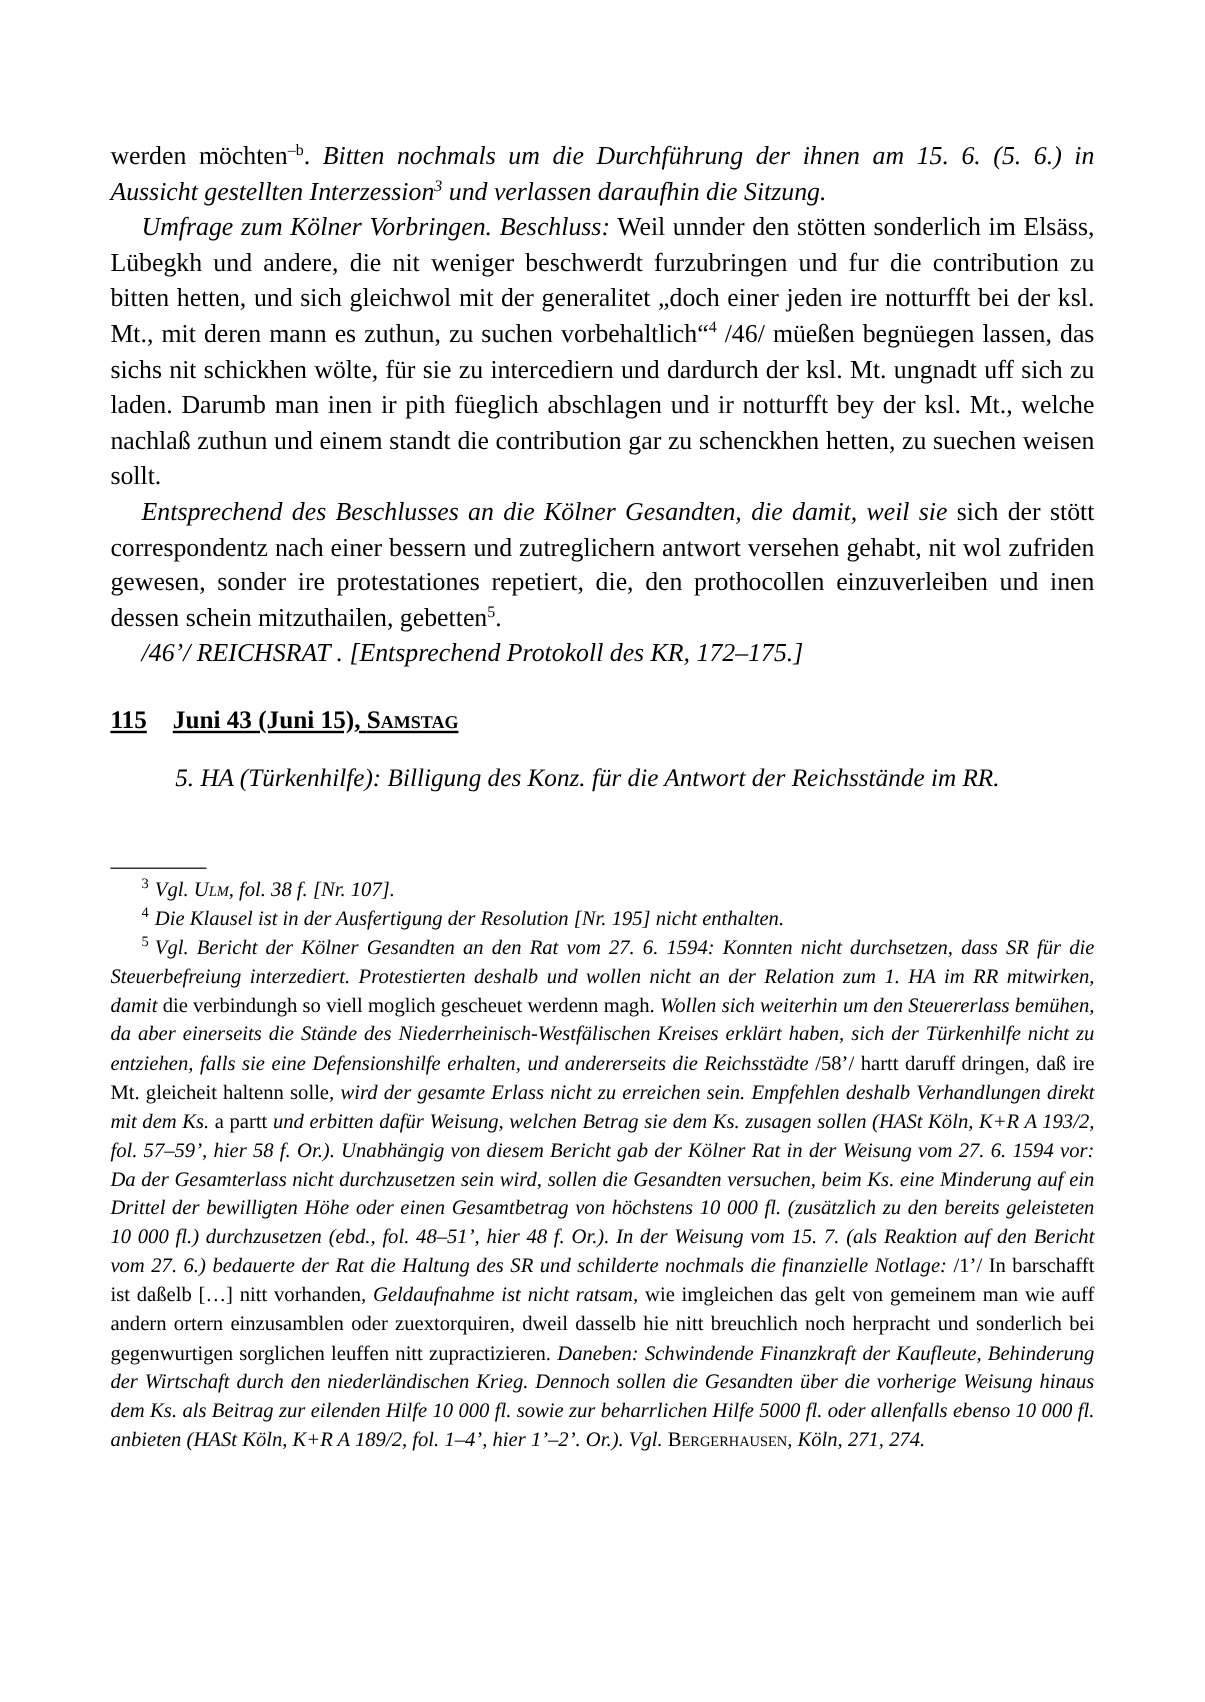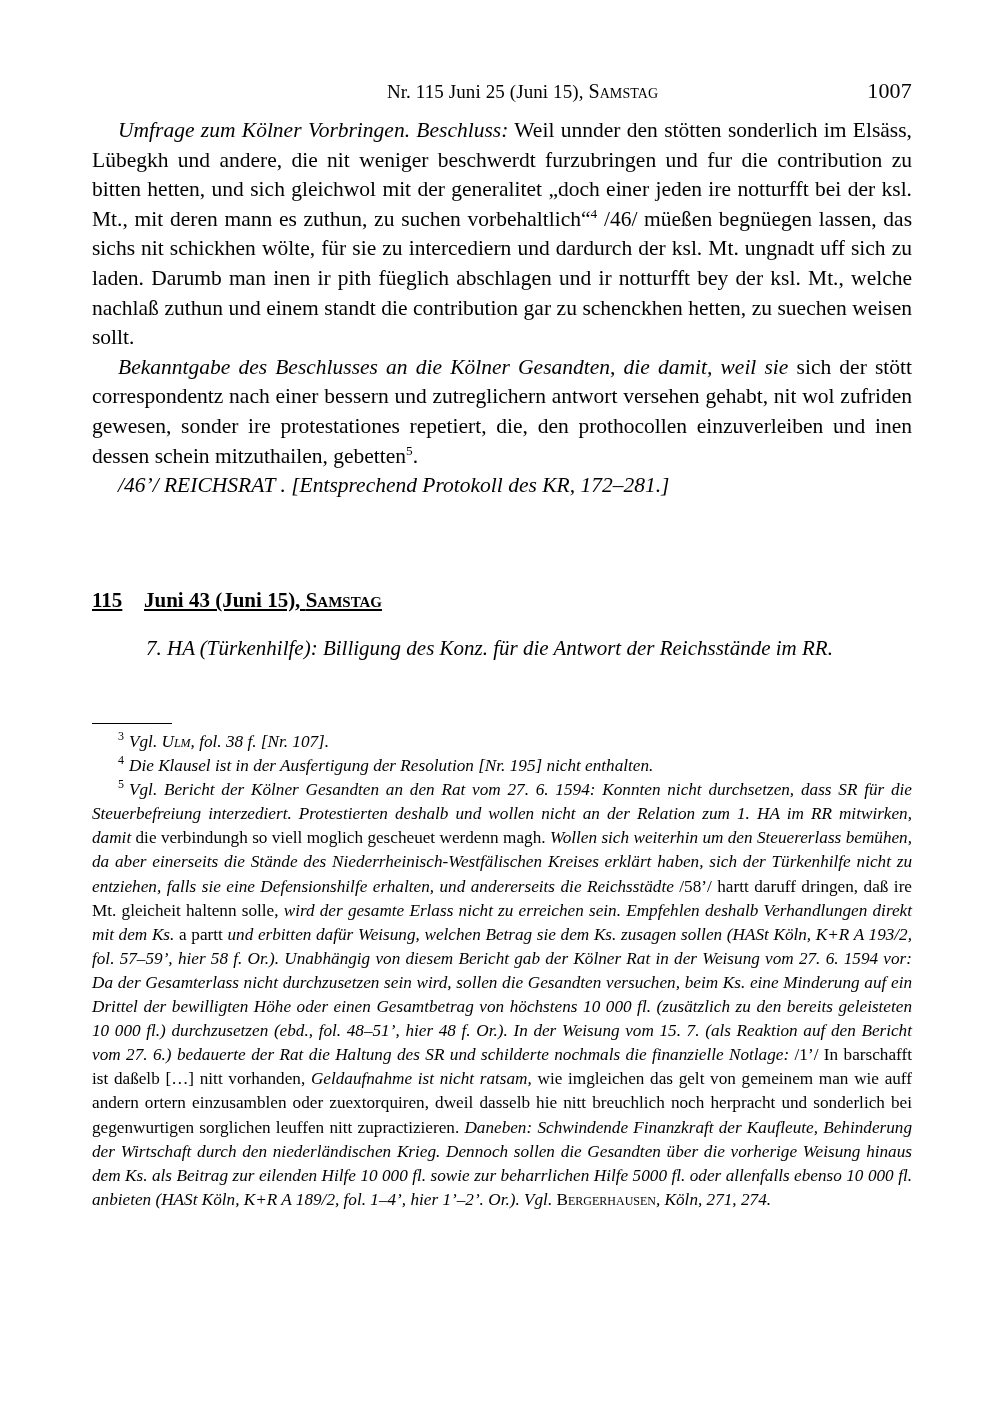--- a/index.html
+++ b/index.html
@@ -144,37 +144,34 @@
   }
   .footnotes i, .footnotes em { font-style: italic; margin-top: 39px; }
   .footnotes .smallcap { font-variant: small-caps; }
   .footnotes .fn-short { text-align: left; }
 </style>
 </head>
 <body>
 
 <div class="page">
 
-  <div class="running-head">
-    <div class="rh-title"><span>Nr. 115 Juni 25 (Juni 15), </span><span class="smallcap">Samstag</span></div>
-    <div class="rh-folio">1007</div>
-  </div>
 
   <div class="body-block">
+    <p>werden möchten<sup>–b</sup>. <i>Bitten nochmals um die Durchführung der ihnen am 15. 6. (5. 6.) in Aussicht gestellten Interzession<sup>3</sup> und verlassen daraufhin die Sitzung.</i></p>
     <p class="indent"><i>Umfrage zum Kölner Vorbringen. Beschluss:</i> Weil unnder den stötten sonderlich im Elsäss, Lübegkh und andere, die nit weniger beschwerdt furzubringen und fur die contribution zu bitten hetten, und sich gleichwol mit der generalitet „doch einer jeden ire notturfft bei der ksl. Mt., mit deren mann es zuthun, zu suchen vorbehaltlich“<sup>4</sup> /46/ müeßen begnüegen lassen, das sichs nit schickhen wölte, für sie zu intercediern und dardurch der ksl. Mt. ungnadt uff sich zu laden. Darumb man inen ir pith füeglich abschlagen und ir notturfft bey der ksl. Mt., welche nachlaß zuthun und einem standt die contribution gar zu schenckhen hetten, zu suechen weisen sollt.</p>
-    <p class="indent"><i>Bekanntgabe des Beschlusses an die Kölner Gesandten, die damit, weil sie</i> sich der stött correspondentz nach einer bessern und zutreglichern antwort versehen gehabt, nit wol zufriden gewesen, sonder ire protestationes repetiert, die, den prothocollen einzuverleiben und inen dessen schein mitzuthailen, gebetten<sup>5</sup>.</p>
-    <p class="indent"><i>/46’/ REICHSRAT . [Entsprechend Protokoll des KR, 172–281.]</i></p>
+    <p class="indent"><i>Entsprechend des Beschlusses an die Kölner Gesandten, die damit, weil sie</i> sich der stött correspondentz nach einer bessern und zutreglichern antwort versehen gehabt, nit wol zufriden gewesen, sonder ire protestationes repetiert, die, den prothocollen einzuverleiben und inen dessen schein mitzuthailen, gebetten<sup>5</sup>.</p>
+    <p class="indent"><i>/46’/ REICHSRAT . [Entsprechend Protokoll des KR, 172–175.]</i></p>
   </div>
 
   <div class="section-head">
     <span class="sec-num">115</span>
     <span class="sec-title"><span>Juni 43 (Juni 15), </span><span class="smallcap">Samstag</span></span>
   </div>
 
-  <div class="section-regest">7. HA (Türkenhilfe): Billigung des Konz. für die Antwort der Reichsstände im RR.</div>
+  <div class="section-regest">5. HA (Türkenhilfe): Billigung des Konz. für die Antwort der Reichsstände im RR.</div>
 
   <div class="footnote-rule"></div>
 
   <div class="footnotes">
     <p class="fn fn-short"><span class="fn-marker">3</span><span><i>Vgl. <span class="smallcap">Ulm</span>, fol. 38 f. [Nr. 107].</i></span></p>
     <p class="fn fn-short"><span class="fn-marker">4</span><span><i>Die Klausel ist in der Ausfertigung der Resolution [Nr. 195] nicht enthalten.</i></span></p>
     <p class="fn"><span class="fn-marker">5</span><span><i>Vgl. Bericht der Kölner Gesandten an den Rat vom 27. 6. 1594: Konnten nicht durchsetzen, dass SR für die Steuerbefreiung interzediert. Protestierten deshalb und wollen nicht an der Relation zum 1. HA im RR mitwirken, damit</i> die verbindungh so viell moglich gescheuet werdenn magh. <i>Wollen sich weiterhin um den Steuererlass bemühen, da aber einerseits die Stände des Niederrheinisch-Westfälischen Kreises erklärt haben, sich der Türkenhilfe nicht zu entziehen, falls sie eine Defensionshilfe erhalten, und andererseits die Reichsstädte</i> /58’/ hartt daruff dringen, daß ire Mt. gleicheit haltenn solle, <i>wird der gesamte Erlass nicht zu erreichen sein. Empfehlen deshalb Verhandlungen direkt mit dem Ks.</i> a partt <i>und erbitten dafür Weisung, welchen Betrag sie dem Ks. zusagen sollen (HASt Köln, K+R A 193/2, fol. 57–59’, hier 58 f. Or.). Unabhängig von diesem Bericht gab der Kölner Rat in der Weisung vom 27. 6. 1594 vor: Da der Gesamterlass nicht durchzusetzen sein wird, sollen die Gesandten versuchen, beim Ks. eine Minderung auf ein Drittel der bewilligten Höhe oder einen Gesamtbetrag von höchstens 10 000 fl. (zusätzlich zu den bereits geleisteten 10 000 fl.) durchzusetzen (ebd., fol. 48–51’, hier 48 f. Or.). In der Weisung vom 15. 7. (als Reaktion auf den Bericht vom 27. 6.) bedauerte der Rat die Haltung des SR und schilderte nochmals die finanzielle Notlage:</i> /1’/ In barschafft ist daßelb […] nitt vorhanden, <i>Geldaufnahme ist nicht ratsam,</i> wie imgleichen das gelt von gemeinem man wie auff andern ortern einzusamblen oder zuextorquiren, dweil dasselb hie nitt breuchlich noch herpracht und sonderlich bei gegenwurtigen sorglichen leuffen nitt zupractizieren. <i>Daneben: Schwindende Finanzkraft der Kaufleute, Behinderung der Wirtschaft durch den niederländischen Krieg. Dennoch sollen die Gesandten über die vorherige Weisung hinaus dem Ks. als Beitrag zur eilenden Hilfe 10 000 fl. sowie zur beharrlichen Hilfe 5000 fl. oder allenfalls ebenso 10 000 fl. anbieten (HASt Köln, K+R A 189/2, fol. 1–4’, hier 1’–2’. Or.). Vgl.</i> <span class="smallcap">Bergerhausen</span><i>, Köln, 271, 274.</i></span></p>
   </div>
 
 </div>

